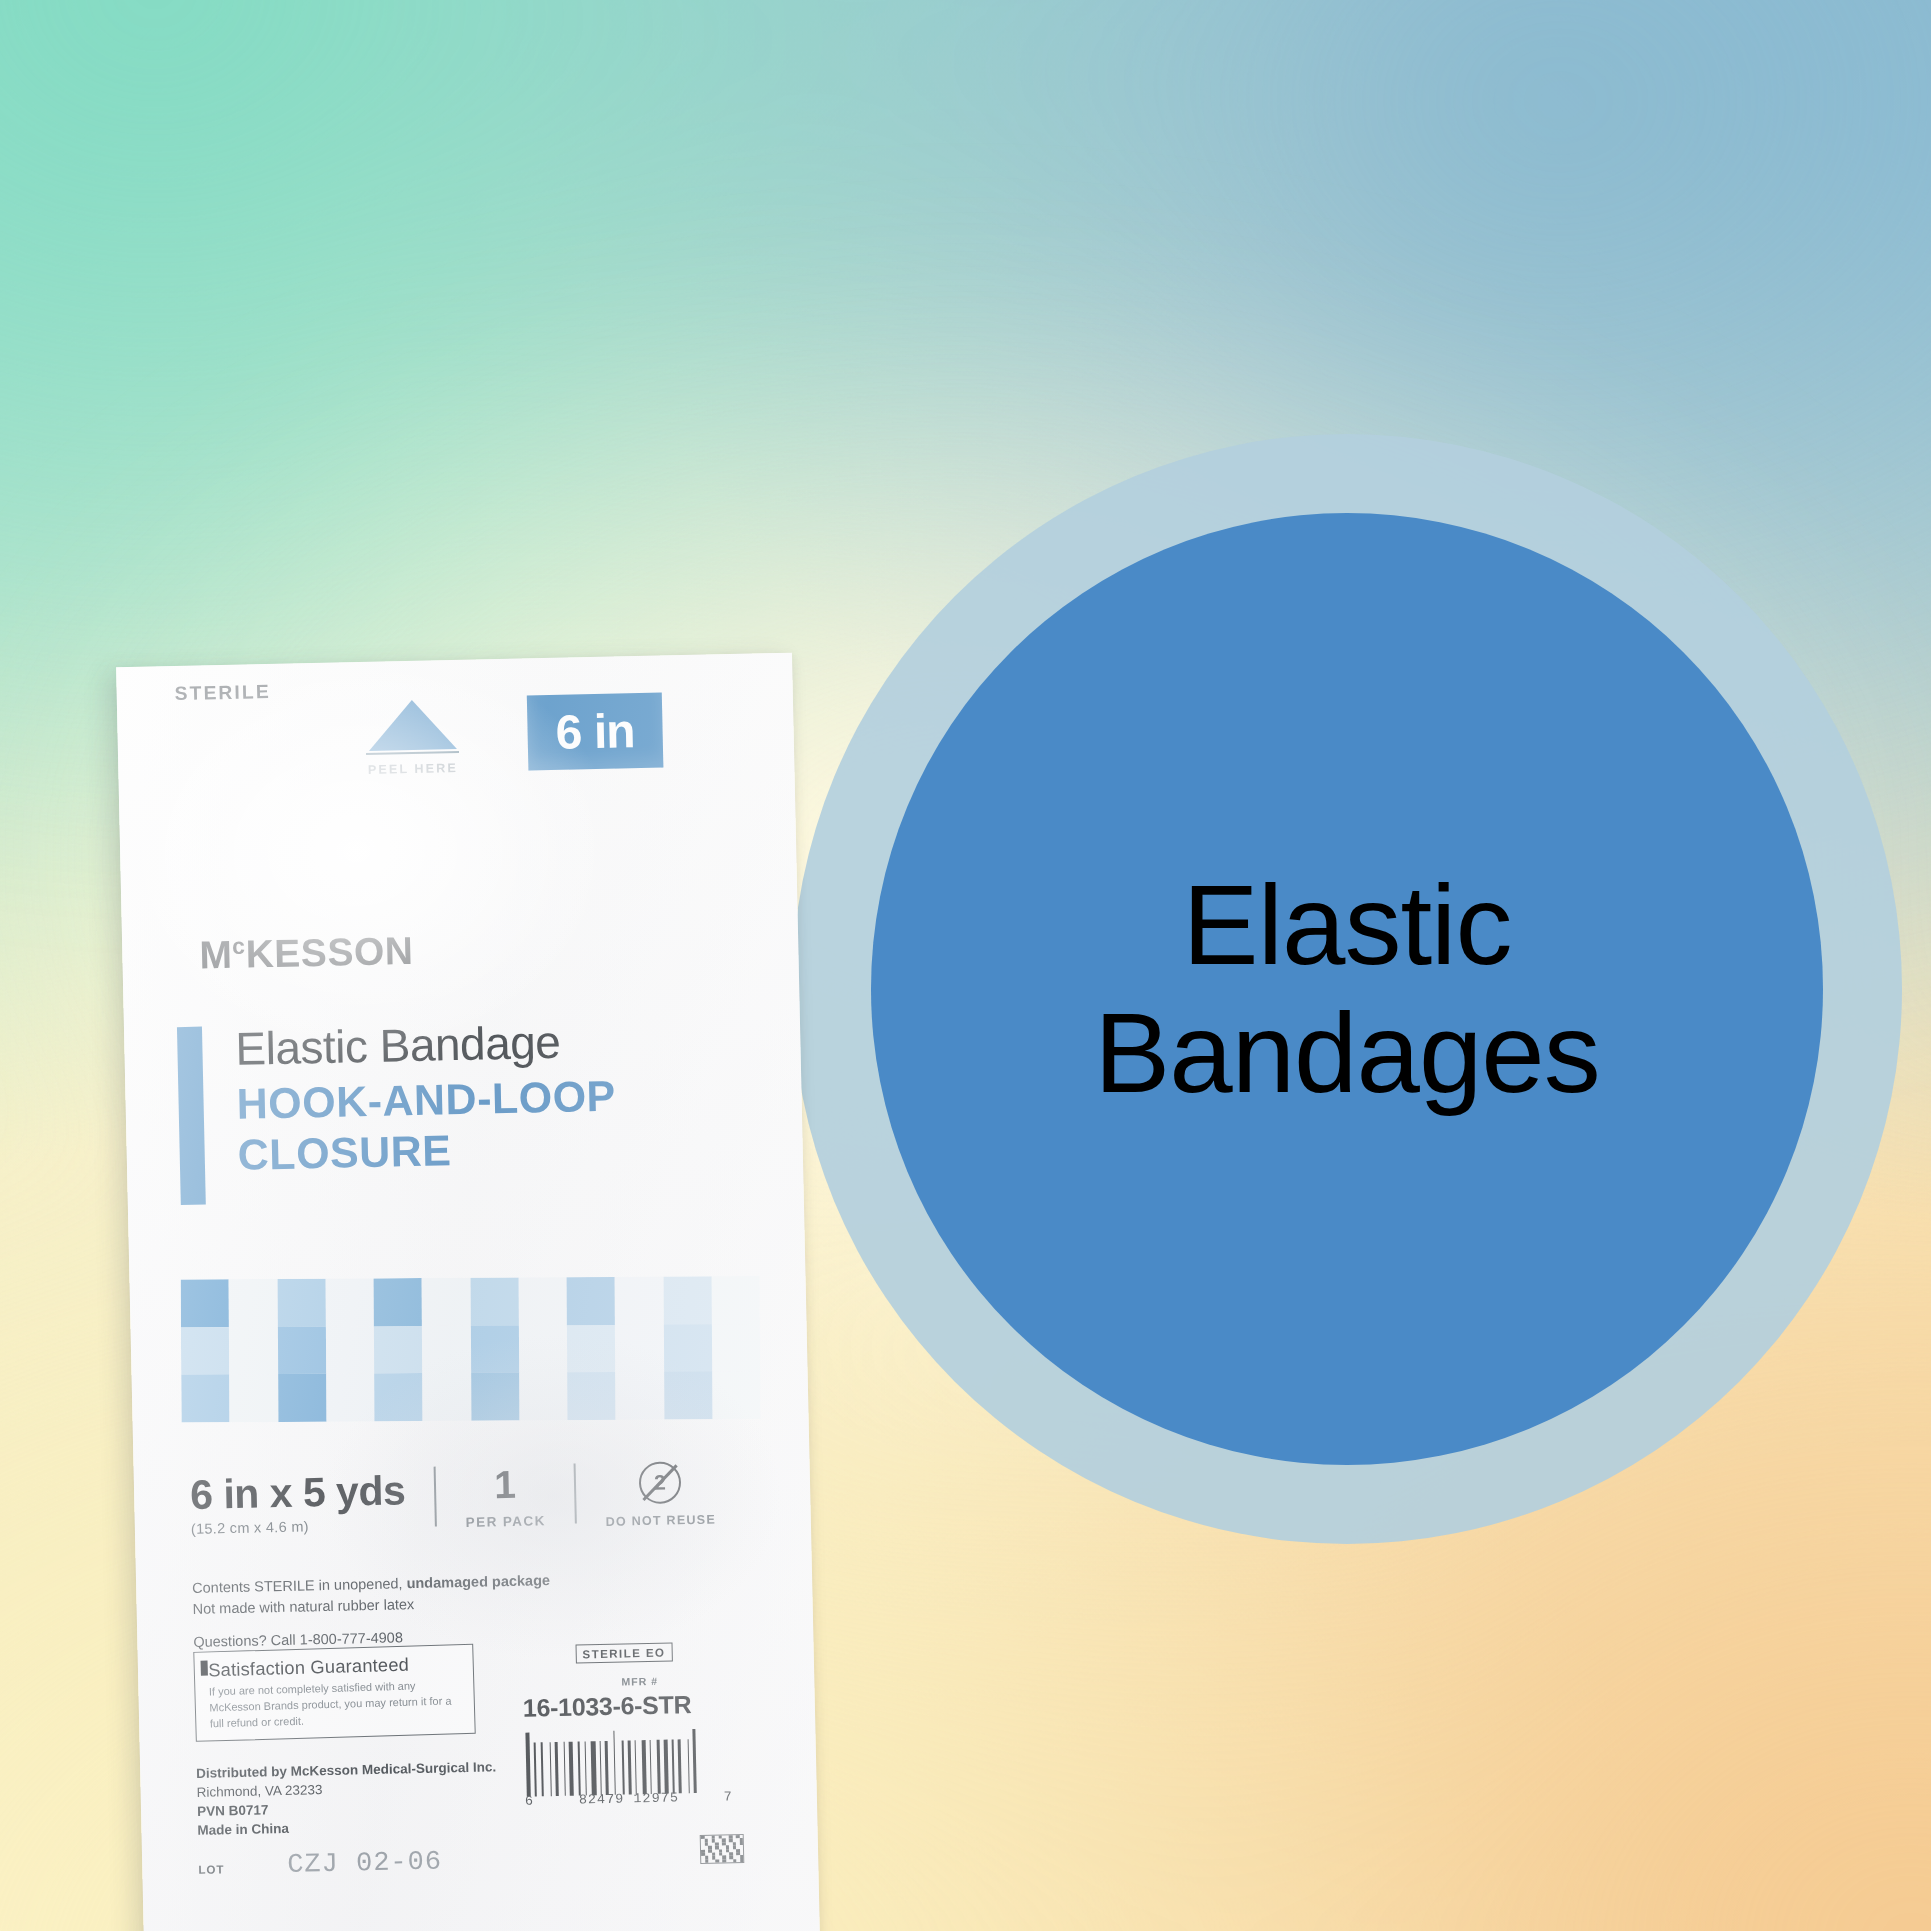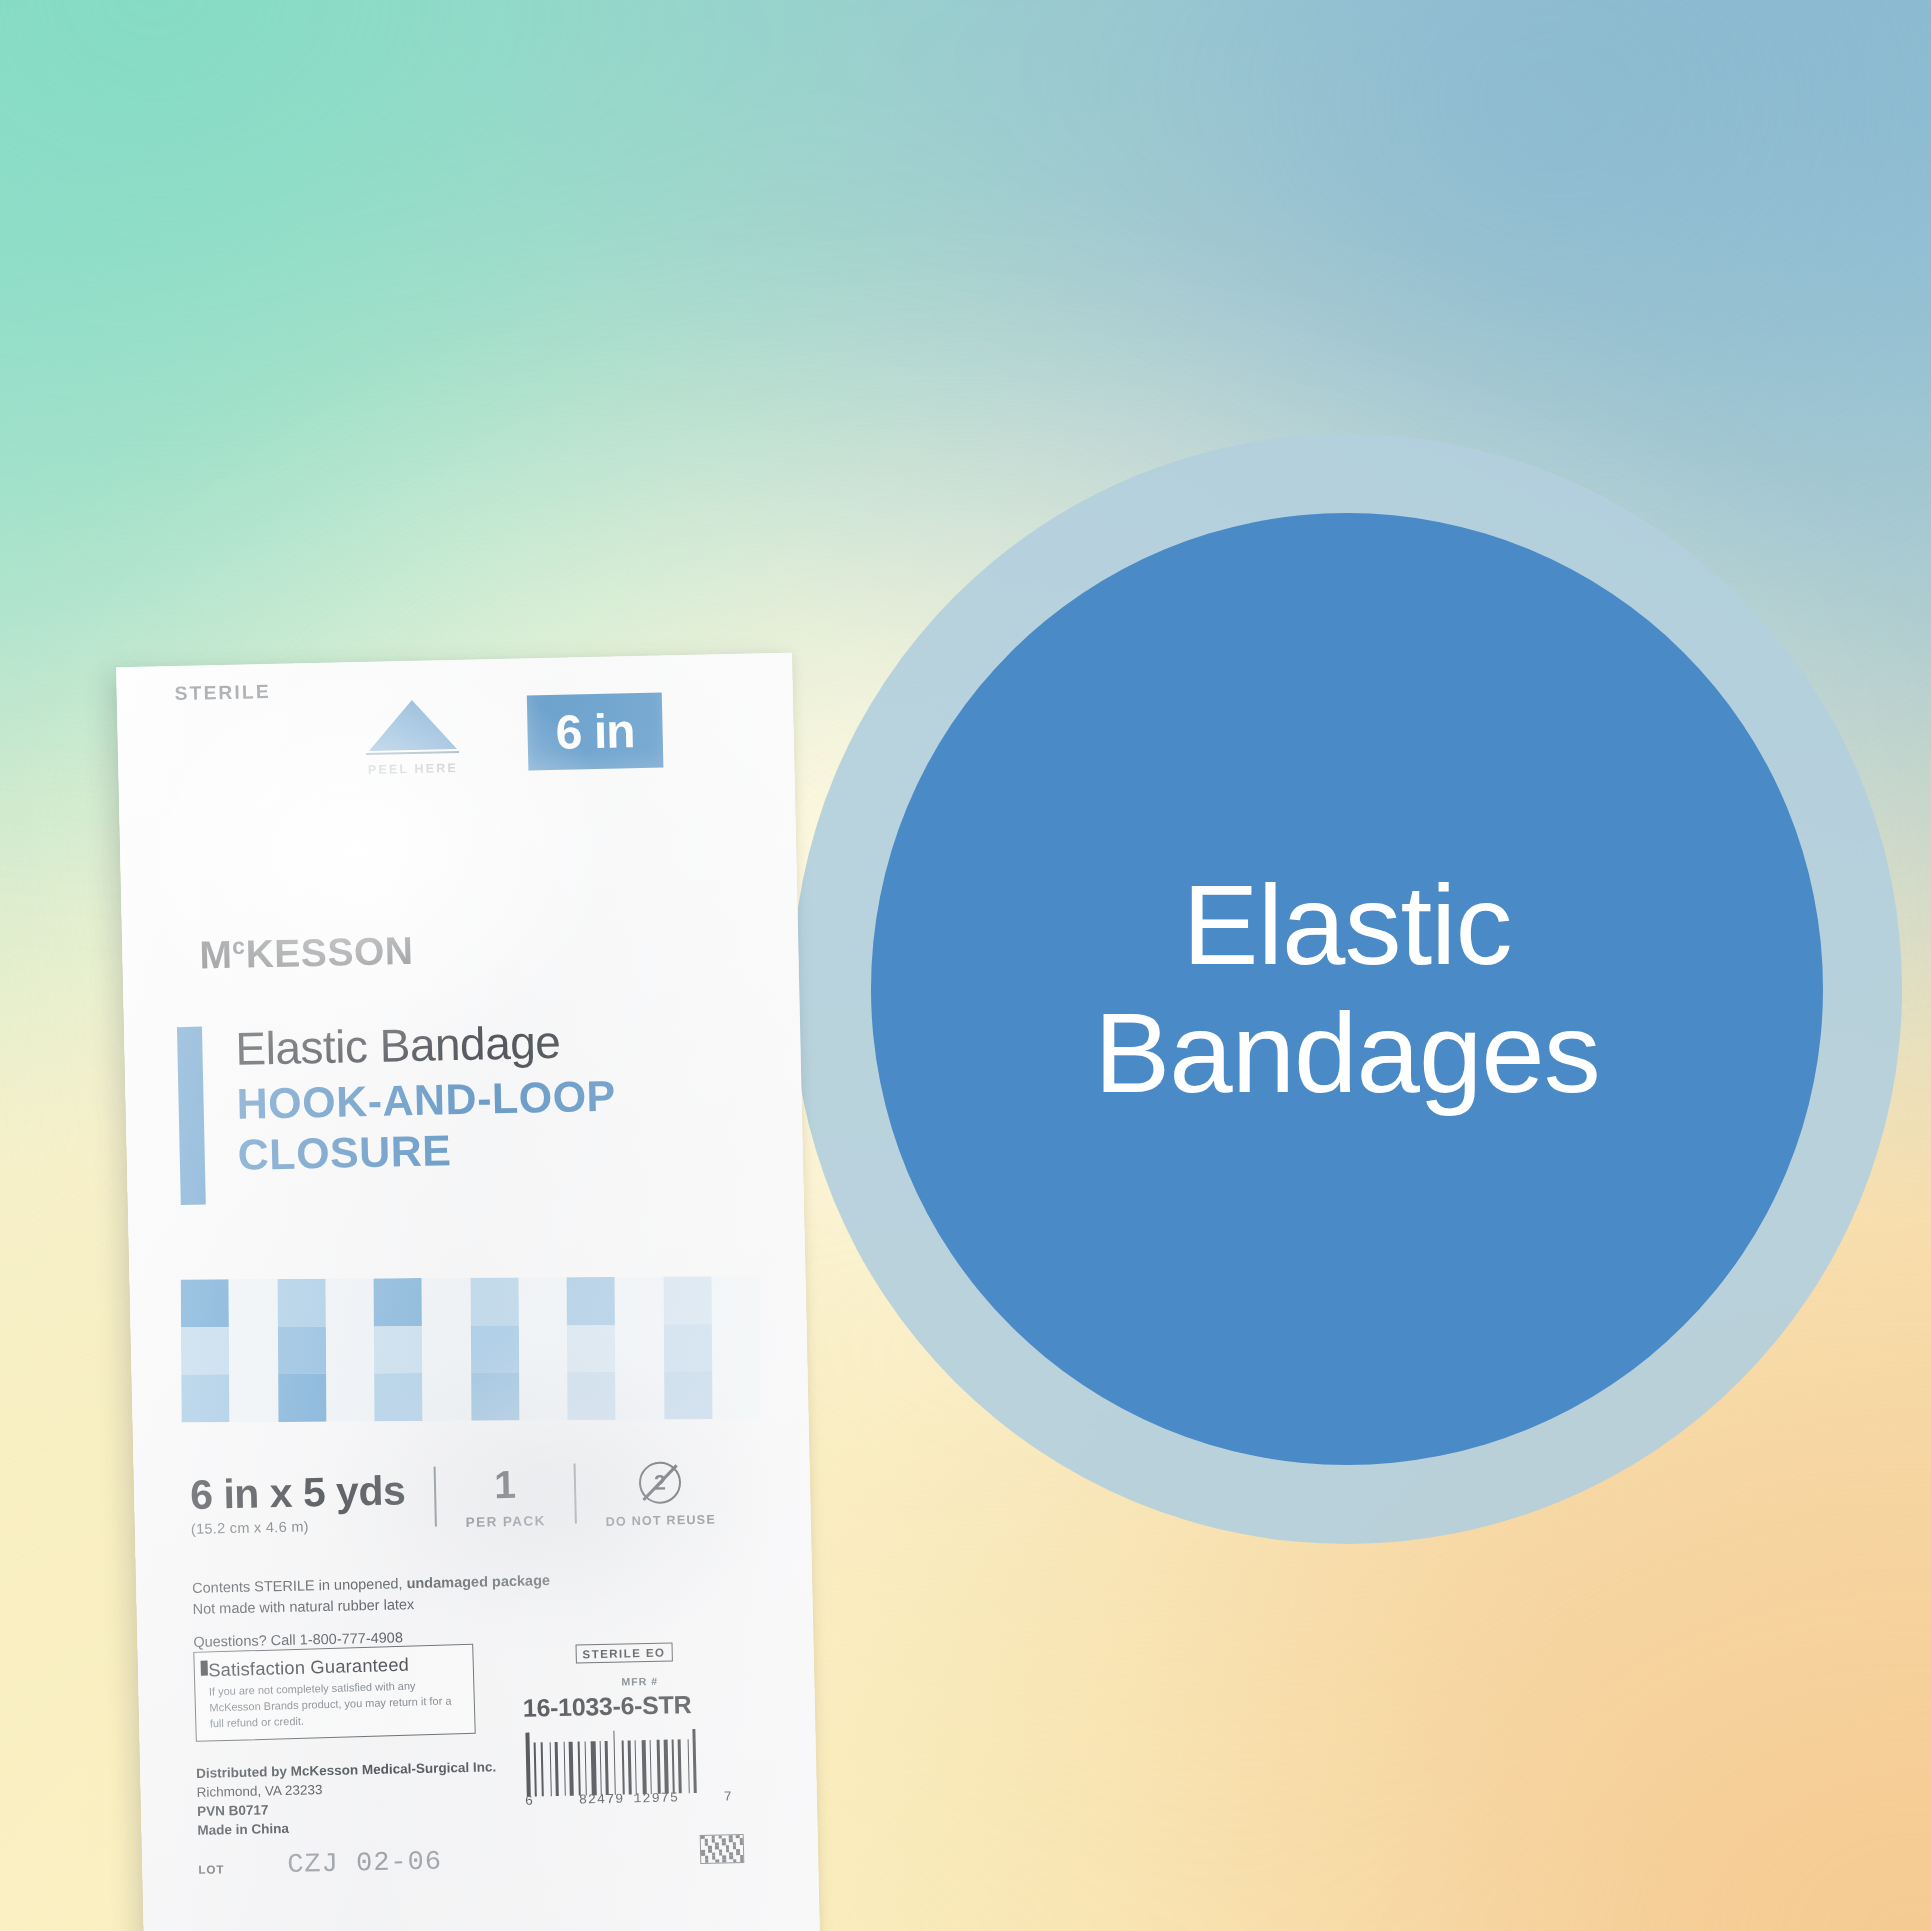--- a/index.html
+++ b/index.html
@@ -41,21 +41,21 @@
   #badge-ring {
     position:absolute; inset:0; border-radius:50%;
     background:#b3cfdd; opacity:.92;
   }
   #badge-inner {
     position:absolute; left:79px; top:79px; width:952px; height:952px;
     border-radius:50%; background:#4a8ac7;
     display:flex; align-items:center; justify-content:center;
   }
   #badge-title {
-    color:#ffffff; font-size:114px; line-height:1.12; font-weight:400;
+    color:#000000; font-size:114px; line-height:1.12; font-weight:400;
     text-align:center; letter-spacing:-1px; white-space:pre-line;
   }
 
   
   #package {
     position:absolute; left:116px; top:660px; width:676px; height:1352px;
     transform:rotate(-1.25deg); transform-origin:50% 0%;
     background:linear-gradient(170deg,#fcfcfc 0%,#f7f7f8 40%,#f2f2f4 100%);
     box-shadow:-9.7px 5.8px 25px rgba(60,70,80,.16), 1.9px 1.9px 9.7px rgba(0,0,0,.05);
     overflow:hidden;

